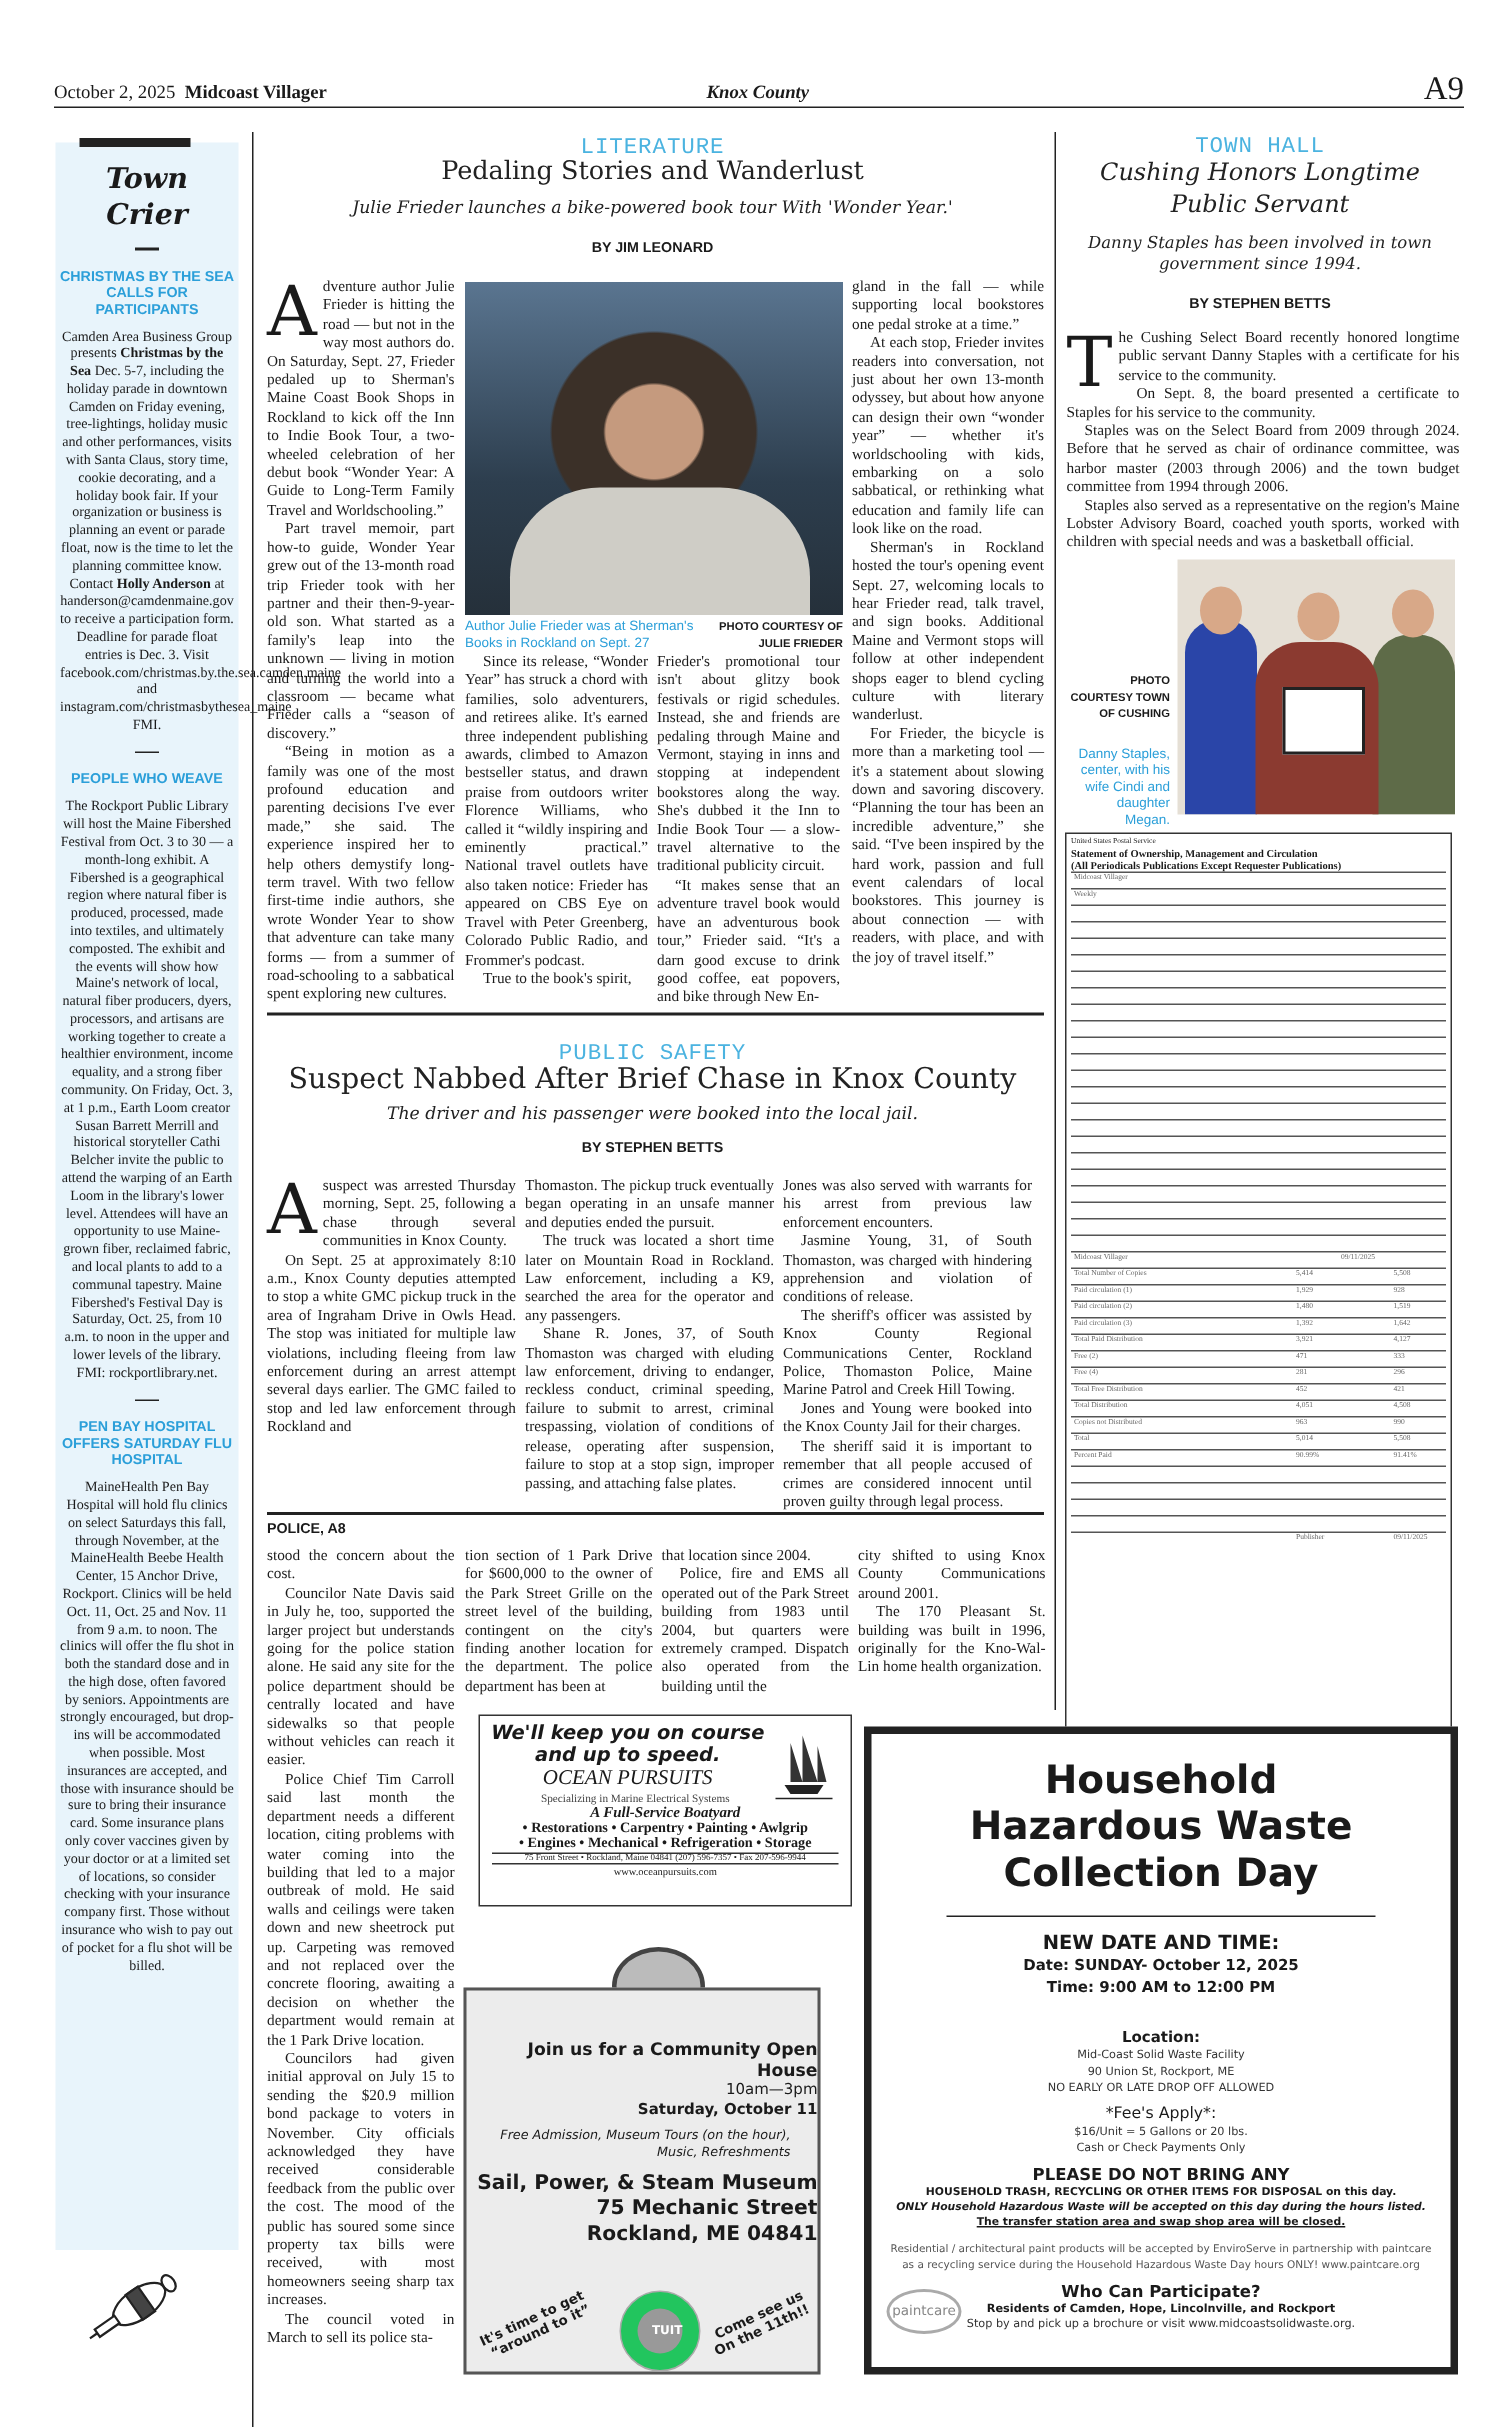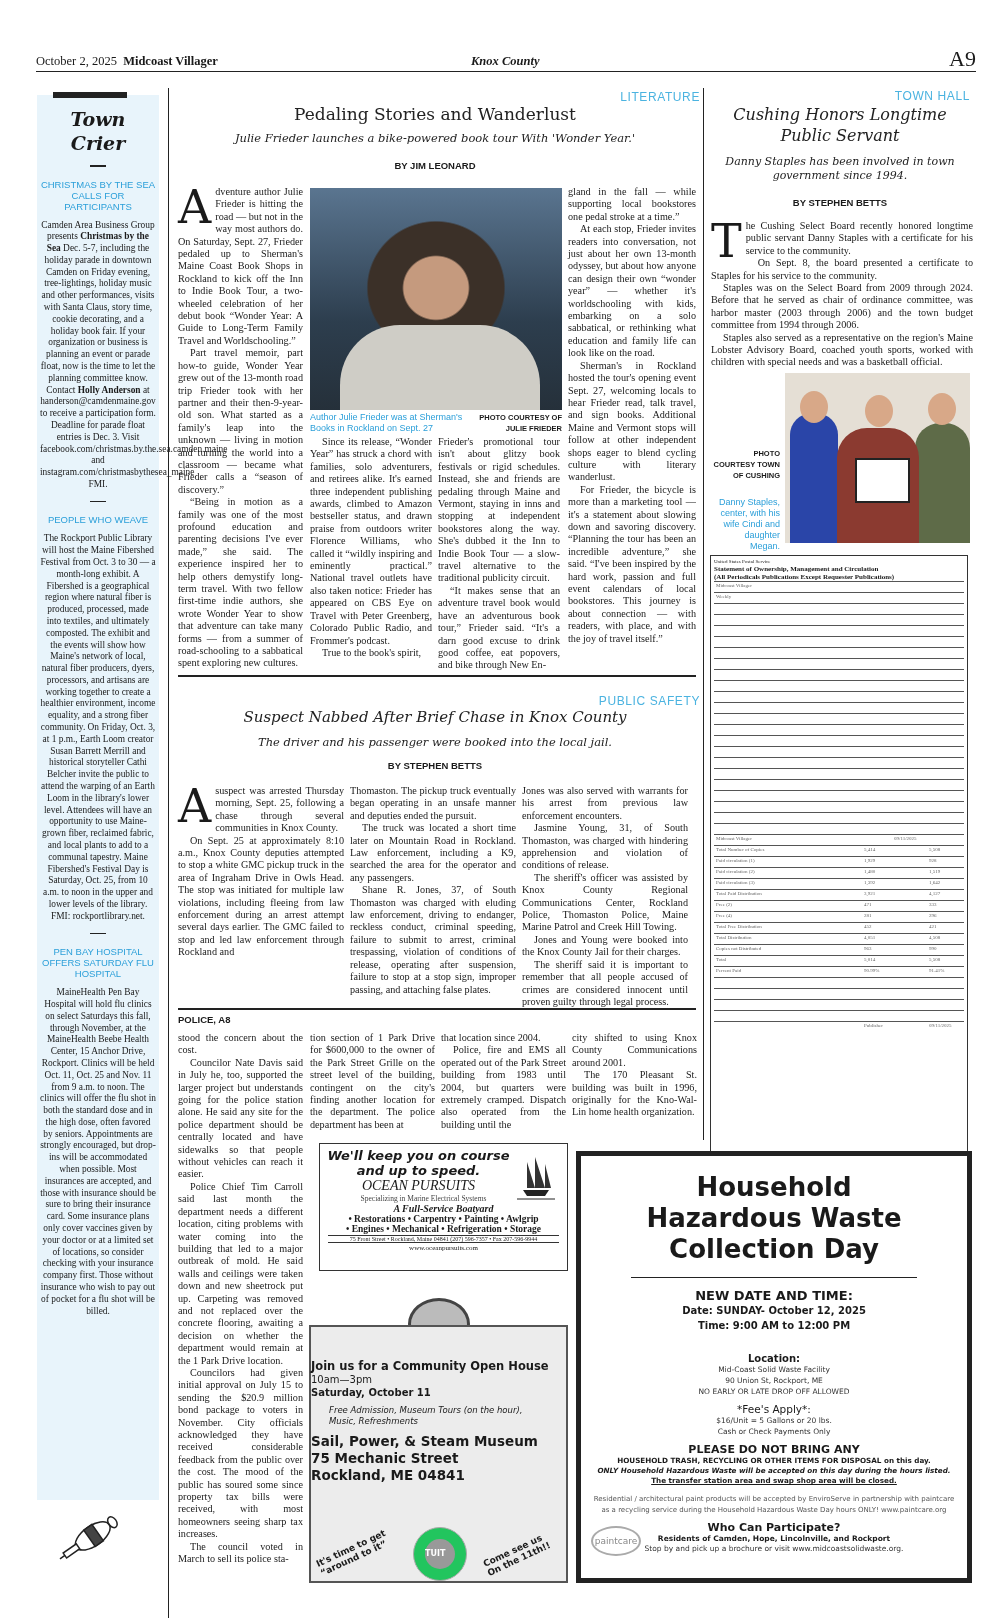--- a/index.html
+++ b/index.html
@@ -6,26 +6,26 @@
 body{width:1008px;height:1620px;background:#fff;font-family:"Liberation Serif",serif;color:#1a1a1a;position:relative;overflow:hidden}
 .hdr{position:absolute;left:36px;top:52px;width:940px;height:20px;border-bottom:1.5px solid #222;font-size:12.5px}
 .hdr .date{position:absolute;left:0;top:2px}
 .hdr .pub{font-weight:bold}
 .hdr .sec{position:absolute;left:435px;top:2px;font-style:italic;font-weight:bold}
 .hdr .pg{position:absolute;right:0;top:-6px;font-size:22px}
 .sidebar{position:absolute;left:37px;top:95px;width:122px;height:1405px;background:#e8f4fb;font-size:9.4px;line-height:11.8px;text-align:center;padding:0 3px}
 .sb-bar{position:absolute;left:16px;top:-3px;width:74px;height:6px;background:#222}
 .sb-title{font-family:"DejaVu Serif",serif;font-weight:bold;font-style:italic;font-size:19px;line-height:24px;margin-top:12px}
 .sb-rule{width:16px;height:1.5px;background:#222;margin:10px auto 12px}
-.sb-head{font-family:"Liberation Sans",sans-serif;font-weight:normal;color:#2b9fd9;font-size:9.5px;line-height:11px;margin-bottom:8px}
+.sb-head{font-family:"Liberation Sans",sans-serif;font-weight:bold;color:#2b9fd9;font-size:9.5px;line-height:11px;margin-bottom:8px}
 .sb-body{margin-bottom:6px}
 .sb-body b{font-weight:bold}
 .buoy{position:absolute;left:52px;top:1505px;width:70px;height:70px}
 .vline{position:absolute;width:1px;background:#222}
-.kicker{font-family:Liberation Sans, sans-serif;color:#4bb3e0;font-size:12px;letter-spacing:.6px;text-align:right}
+.kicker{font-family:Liberation Mono, monospace;color:#4bb3e0;font-size:15px;letter-spacing:.6px;text-align:center}
 .hed{font-family:"DejaVu Serif",serif;text-align:center;color:#222}
 .dek{font-family:"DejaVu Serif",serif;font-style:italic;text-align:center;color:#222}
 .by{font-family:"Liberation Sans",sans-serif;font-weight:bold;font-size:9.5px;text-align:center}
 .col{position:absolute;font-size:10.2px;line-height:12.4px;text-align:justify;hyphens:auto}
 .col p{text-indent:12px}
 .col p.first{text-indent:0}
 .drop{float:left;font-family:"DejaVu Serif",serif;font-size:46px;line-height:38px;margin:2px 4px 0 0}
 .photo1{position:absolute;left:310px;top:188px;width:252px;height:222px;background:radial-gradient(ellipse at 50% 45%,#c59a7e 0 18%,#3b3028 19% 38%,transparent 39%),linear-gradient(180deg,#5a7590,#2d3e4e 60%,#25303a);overflow:hidden}
 .photo1 .sweater{position:absolute;left:30px;bottom:0;width:200px;height:85px;background:#cfcdc6;border-radius:60px 60px 0 0}
 .cap-blue{font-family:"Liberation Sans",sans-serif;color:#2b9fd9;font-size:9px;line-height:11px}
@@ -35,21 +35,21 @@
 .photo2 .p1{position:absolute;left:5px;top:40px;width:48px;height:130px;background:#2a45a8;border-radius:22px 22px 0 0}
 .photo2 .p2{position:absolute;left:52px;top:55px;width:82px;height:115px;background:#8b3a30;border-radius:30px 30px 0 0}
 .photo2 .p3{position:absolute;left:130px;top:50px;width:55px;height:120px;background:#5e6b48;border-radius:25px 25px 0 0}
 .photo2 .cert{position:absolute;left:70px;top:85px;width:55px;height:45px;background:#fff;border:2px solid #222}
 .photo2 .head{position:absolute;width:28px;height:32px;border-radius:50%;background:#d8a888}
 .form{position:absolute;left:710px;top:555px;width:258px;height:633px;border:1px solid #333;background:#fff;font-size:5px;line-height:6px;padding:3px}
 .form .ft{font-size:7px;font-weight:bold;line-height:8px}
 .form .ln{border-top:1px solid #555;height:11px;position:relative}
 .form .ln span{position:absolute;left:2px;top:1px;color:#666}
 .ad1{position:absolute;left:319px;top:1143px;width:249px;height:128px;border:1.5px solid #333;background:#fff;text-align:center}
-.ad2{position:absolute;left:309px;top:1325px;width:259px;height:258px;border:2px solid #555;background:#ececec;text-align:left}
+.ad2{position:absolute;left:309px;top:1325px;width:238px;height:258px;border:2px solid #555;background:#ececec;text-align:right}
 .ad3{position:absolute;left:576px;top:1151px;width:396px;height:206px;border:5px solid #222;background:#fff;text-align:center;font-family:"DejaVu Sans",sans-serif;height:432px}
 </style>
 </head>
 <body>
 
 <div class="hdr">
   <span class="date"><span>October 2, 2025</span> &nbsp;<span class="pub">Midcoast Villager</span></span>
   <span class="sec">Knox County</span>
   <span class="pg">A9</span>
 </div>
@@ -232,21 +232,21 @@
     <div class="ln"></div>
     <div class="ln"></div>
     <div class="ln"></div>
   <div class="ln">
       <span style="left:150px">Publisher</span>
       <span style="left:215px">09/11/2025</span>
     </div>
 </div>
 
 <div class="kicker" style="position:absolute;left:170px;top:694px;width:530px">PUBLIC SAFETY</div>
-<div class="hed" style="position:absolute;left:170px;top:708px;width:530px;font-size:15px;font-style:italic">Suspect Nabbed After Brief Chase in Knox County</div>
+<div class="hed" style="position:absolute;left:170px;top:708px;width:530px;font-size:19px;">Suspect Nabbed After Brief Chase in Knox County</div>
 <div class="dek" style="position:absolute;left:170px;top:735px;width:530px;font-size:11.5px">The driver and his passenger were booked into the local jail.</div>
 <div class="by" style="position:absolute;left:170px;top:760px;width:530px">BY STEPHEN BETTS</div>
 <div class="col" style="left:178px;top:785px;width:166px">
   <p class="first"><span class="drop">A</span><span>suspect was arrested Thursday morning, Sept. 25, following a chase through several communities in Knox County.</span></p>
     <p>On Sept. 25 at approximately 8:10 a.m., Knox County deputies attempted to stop a white GMC pickup truck in the area of Ingraham Drive in Owls Head. The stop was initiated for multiple law violations, including fleeing from law enforcement during an arrest attempt several days earlier. The GMC failed to stop and led law enforcement through Rockland and</p>
 </div>
 <div class="col" style="left:350px;top:785px;width:166px">
   <p class="first">Thomaston. The pickup truck eventually began operating in an unsafe manner and deputies ended the pursuit.</p>
     <p>The truck was located a short time later on Mountain Road in Rockland. Law enforcement, including a K9, searched the area for the operator and any passengers.</p>
     <p>Shane R. Jones, 37, of South Thomaston was charged with eluding law enforcement, driving to endanger, reckless conduct, criminal speeding, failure to submit to arrest, criminal trespassing, violation of conditions of release, operating after suspension, failure to stop at a stop sign, improper passing, and attaching false plates.</p>

